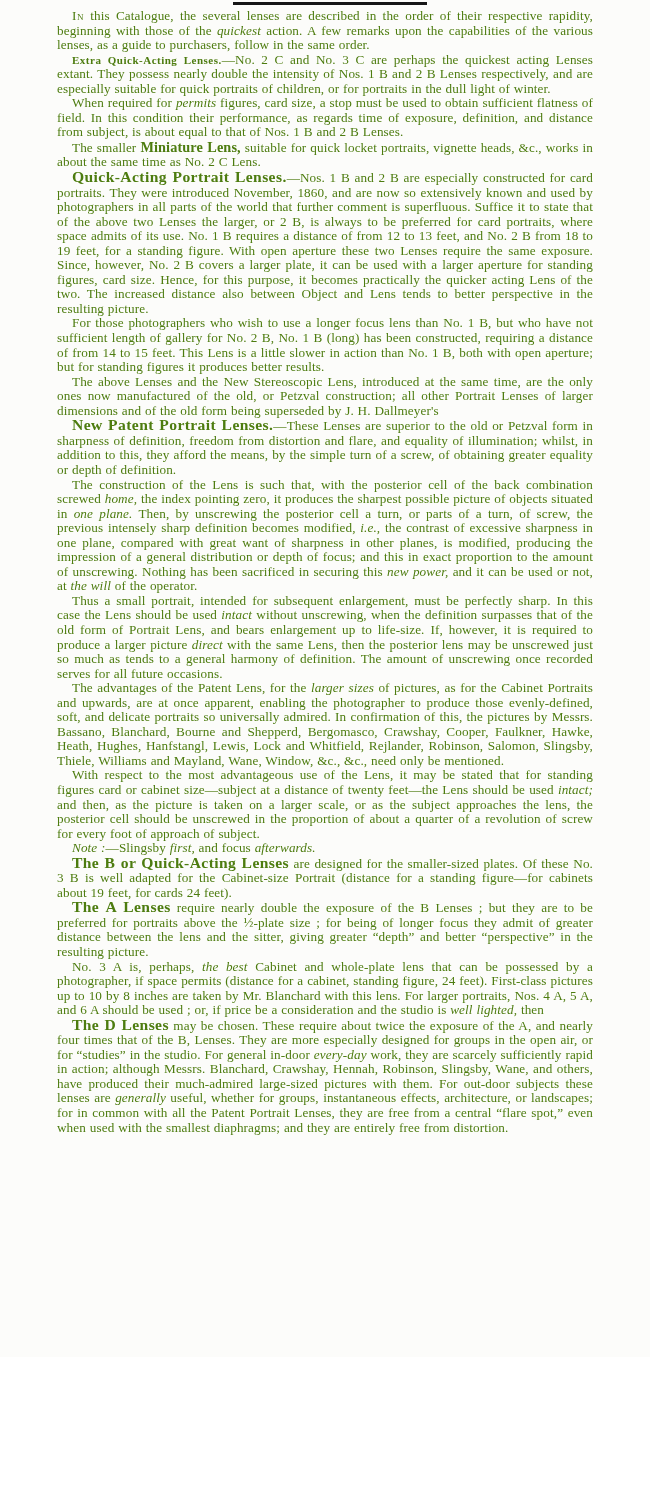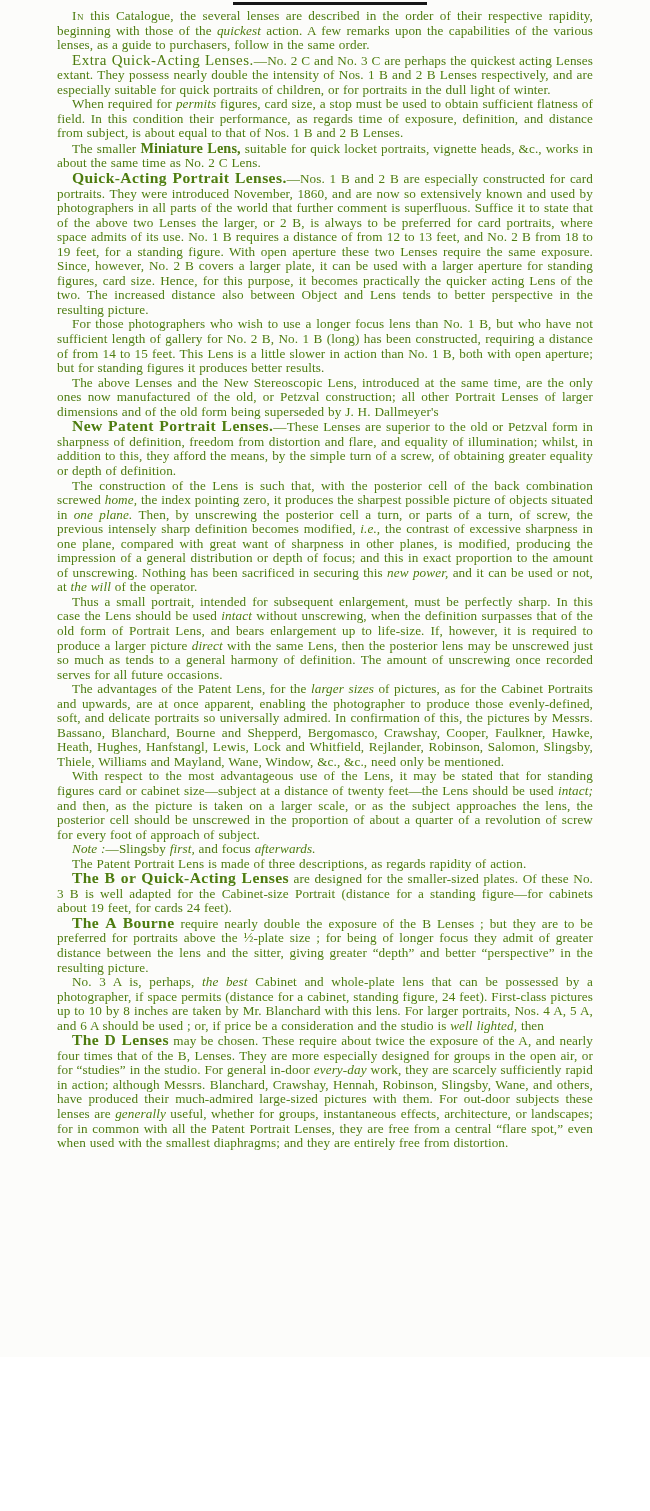--- a/index.html
+++ b/index.html
@@ -33,21 +33,21 @@
     font-size: 13.2px;
     line-height: 14.55px;
     letter-spacing: 0.1px;
     word-spacing: 0.4px;
   }
   .para.indent { text-indent: 15px; }
   .run-normal { }
   .run-italic { font-style: italic; }
   .run-bold { font-weight: bold; font-size: 14.3px; }
   .run-heading { font-weight: bold; font-size: 15.6px; letter-spacing: 0.4px; }
-  .run-heading1 { font-weight: normal; font-size: 15px; letter-spacing: 0.5px; }
+  .run-heading1 { font-weight: bold; font-size: 11px; letter-spacing: 0.5px; }
   .run-smallcaps { font-variant: small-caps; letter-spacing: 0.6px; }
 </style>
 </head>
 <body>
 
 <div class="page">
   <div class="top-rule"></div>
   <div class="text-block">
       <p class="para indent"><span class="run-smallcaps">In</span><span class="run-normal"> this Catalogue, the several lenses are described in the order of their respective rapidity, beginning with those of the </span><span class="run-italic">quickest</span><span class="run-normal"> action.  A few remarks upon the capabilities of the various lenses, as a guide to purchasers, follow in the same order.</span></p>
       <p class="para indent"><span class="run-heading1">Extra Quick-Acting Lenses.</span><span class="run-normal">—No. 2 C and No. 3 C are perhaps the quickest acting Lenses extant.  They possess nearly double the intensity of Nos. 1 B and 2 B Lenses respectively, and are especially suitable for quick portraits of children, or for portraits in the dull light of winter.</span></p>
@@ -55,19 +55,18 @@
       <p class="para indent"><span class="run-normal">The smaller </span><span class="run-bold">Miniature Lens,</span><span class="run-normal"> suitable for quick locket portraits, vignette heads, &amp;c., works in about the same time as No. 2 C Lens.</span></p>
       <p class="para indent"><span class="run-heading">Quick-Acting Portrait Lenses.</span><span class="run-normal">—Nos. 1 B and 2 B are especially constructed for card portraits.  They were introduced November, 1860, and are now so extensively known and used by photographers in all parts of the world that further comment is superfluous.  Suffice it to state that of the above two Lenses the larger, or 2 B, is always to be preferred for card portraits, where space admits of its use.  No. 1 B requires a distance of from 12 to 13 feet, and No. 2 B from 18 to 19 feet, for a standing figure.  With open aperture these two Lenses require the same exposure.  Since, however, No. 2 B covers a larger plate, it can be used with a larger aperture for standing figures, card size. Hence, for this purpose, it becomes practically the quicker acting Lens of the two.  The increased distance also between Object and Lens tends to better perspective in the resulting picture.</span></p>
       <p class="para indent"><span class="run-normal">For those photographers who wish to use a longer focus lens than No. 1 B, but who have not sufficient length of gallery for No. 2 B, No. 1 B (long) has been constructed, requiring a distance of from 14 to 15 feet.  This Lens is a little slower in action than No. 1 B, both with open aperture; but for standing figures it produces better results.</span></p>
       <p class="para indent"><span class="run-normal">The above Lenses and the New Stereoscopic Lens, introduced at the same time, are the only ones now manufactured of the old, or Petzval construction; all other Portrait Lenses of larger dimensions and of the old form being superseded by J. H. Dallmeyer's</span></p>
       <p class="para indent"><span class="run-heading">New Patent Portrait Lenses.</span><span class="run-normal">—These Lenses are superior to the old or Petzval form in sharpness of definition, freedom from distortion and flare, and equality of illumination; whilst, in addition to this, they afford the means, by the simple turn of a screw, of obtaining greater equality or depth of definition.</span></p>
       <p class="para indent"><span class="run-normal">The construction of the Lens is such that, with the posterior cell of the back combination screwed </span><span class="run-italic">home,</span><span class="run-normal"> the index pointing zero, it produces the sharpest possible picture of objects situated in </span><span class="run-italic">one plane.</span><span class="run-normal">  Then, by unscrewing the posterior cell a turn, or parts of a turn, of screw, the previous intensely sharp definition becomes modified, </span><span class="run-italic">i.e.,</span><span class="run-normal"> the contrast of excessive sharpness in one plane, compared with great want of sharpness in other planes, is modified, producing the impression of a general distribution or depth of focus; and this in exact proportion to the amount of unscrewing.  Nothing has been sacrificed in securing this </span><span class="run-italic">new power,</span><span class="run-normal"> and it can be used or not, at </span><span class="run-italic">the will</span><span class="run-normal"> of the operator.</span></p>
       <p class="para indent"><span class="run-normal">Thus a small portrait, intended for subsequent enlargement, must be perfectly sharp.  In this case the Lens should be used </span><span class="run-italic">intact</span><span class="run-normal"> without unscrewing, when the definition surpasses that of the old form of Portrait Lens, and bears enlargement up to life-size.  If, however, it is required to produce a larger picture </span><span class="run-italic">direct</span><span class="run-normal"> with the same Lens, then the posterior lens may be unscrewed just so much as tends to a general harmony of definition.  The amount of unscrewing once recorded serves for all future occasions.</span></p>
       <p class="para indent"><span class="run-normal">The advantages of the Patent Lens, for the </span><span class="run-italic">larger sizes</span><span class="run-normal"> of pictures, as for the Cabinet Portraits and upwards, are at once apparent, enabling the photographer to produce those evenly-defined, soft, and delicate portraits so universally admired.  In confirmation of this, the pictures by Messrs. Bassano, Blanchard, Bourne and Shepperd, Bergomasco, Crawshay, Cooper, Faulkner, Hawke, Heath, Hughes, Hanfstangl, Lewis, Lock and Whitfield, Rejlander, Robinson, Salomon, Slingsby, Thiele, Williams and Mayland, Wane, Window, &amp;c., &amp;c., need only be mentioned.</span></p>
       <p class="para indent"><span class="run-normal">With respect to the most advantageous use of the Lens, it may be stated that for standing figures card or cabinet size—subject at a distance of twenty feet—the Lens should be used </span><span class="run-italic">intact;</span><span class="run-normal"> and then, as the picture is taken on a larger scale, or as the subject approaches the lens, the posterior cell should be unscrewed in the proportion of about a quarter of a revolution of screw for every foot of approach of subject.</span></p>
       <p class="para indent"><span class="run-italic">Note :</span><span class="run-normal">—Slingsby </span><span class="run-italic">first,</span><span class="run-normal"> and focus </span><span class="run-italic">afterwards.</span></p>
-      <p class="para indent"><span class="run-normal">The Patent Portrait Lens is made of three descriptions, as regards rapidity of action.</span></p>
       <p class="para indent"><span class="run-heading">The B or Quick-Acting Lenses</span><span class="run-normal"> are designed for the smaller-sized plates.  Of these No. 3 B is well adapted for the Cabinet-size Portrait (distance for a standing figure—for cabinets about 19 feet, for cards 24 feet).</span></p>
-      <p class="para indent"><span class="run-heading">The A Bourne</span><span class="run-normal"> require nearly double the exposure of the B Lenses ; but they are to be preferred for portraits above the ½-plate size ; for being of longer focus they admit of greater distance between the lens and the sitter, giving greater “depth” and better “perspective” in the resulting picture.</span></p>
+      <p class="para indent"><span class="run-heading">The A Lenses</span><span class="run-normal"> require nearly double the exposure of the B Lenses ; but they are to be preferred for portraits above the ½-plate size ; for being of longer focus they admit of greater distance between the lens and the sitter, giving greater “depth” and better “perspective” in the resulting picture.</span></p>
       <p class="para indent"><span class="run-normal">No. 3 A is, perhaps, </span><span class="run-italic">the best</span><span class="run-normal"> Cabinet and whole-plate lens that can be possessed by a photographer, if space permits (distance for a cabinet, standing figure, 24 feet).  First-class pictures up to 10 by 8 inches are taken by Mr. Blanchard with this lens.  For larger portraits, Nos. 4 A, 5 A, and 6 A should be used ; or, if price be a consideration and the studio is </span><span class="run-italic">well lighted,</span><span class="run-normal"> then</span></p>
       <p class="para indent"><span class="run-heading">The D Lenses</span><span class="run-normal"> may be chosen.  These require about twice the exposure of the A, and nearly four times that of the B, Lenses.  They are more especially designed for groups in the open air, or for “studies” in the studio.  For general in-door </span><span class="run-italic">every-day</span><span class="run-normal"> work, they are scarcely sufficiently rapid in action; although Messrs. Blanchard, Crawshay, Hennah, Robinson, Slingsby, Wane, and others, have produced their much-admired large-sized pictures with them.  For out-door subjects these lenses are </span><span class="run-italic">generally</span><span class="run-normal"> useful, whether for groups, instantaneous effects, architecture, or landscapes; for in common with all the Patent Portrait Lenses, they are free from a central “flare spot,” even when used with the smallest diaphragms; and they are entirely free from distortion.</span></p>
     </div>
 </div>
 
 </body></html>

